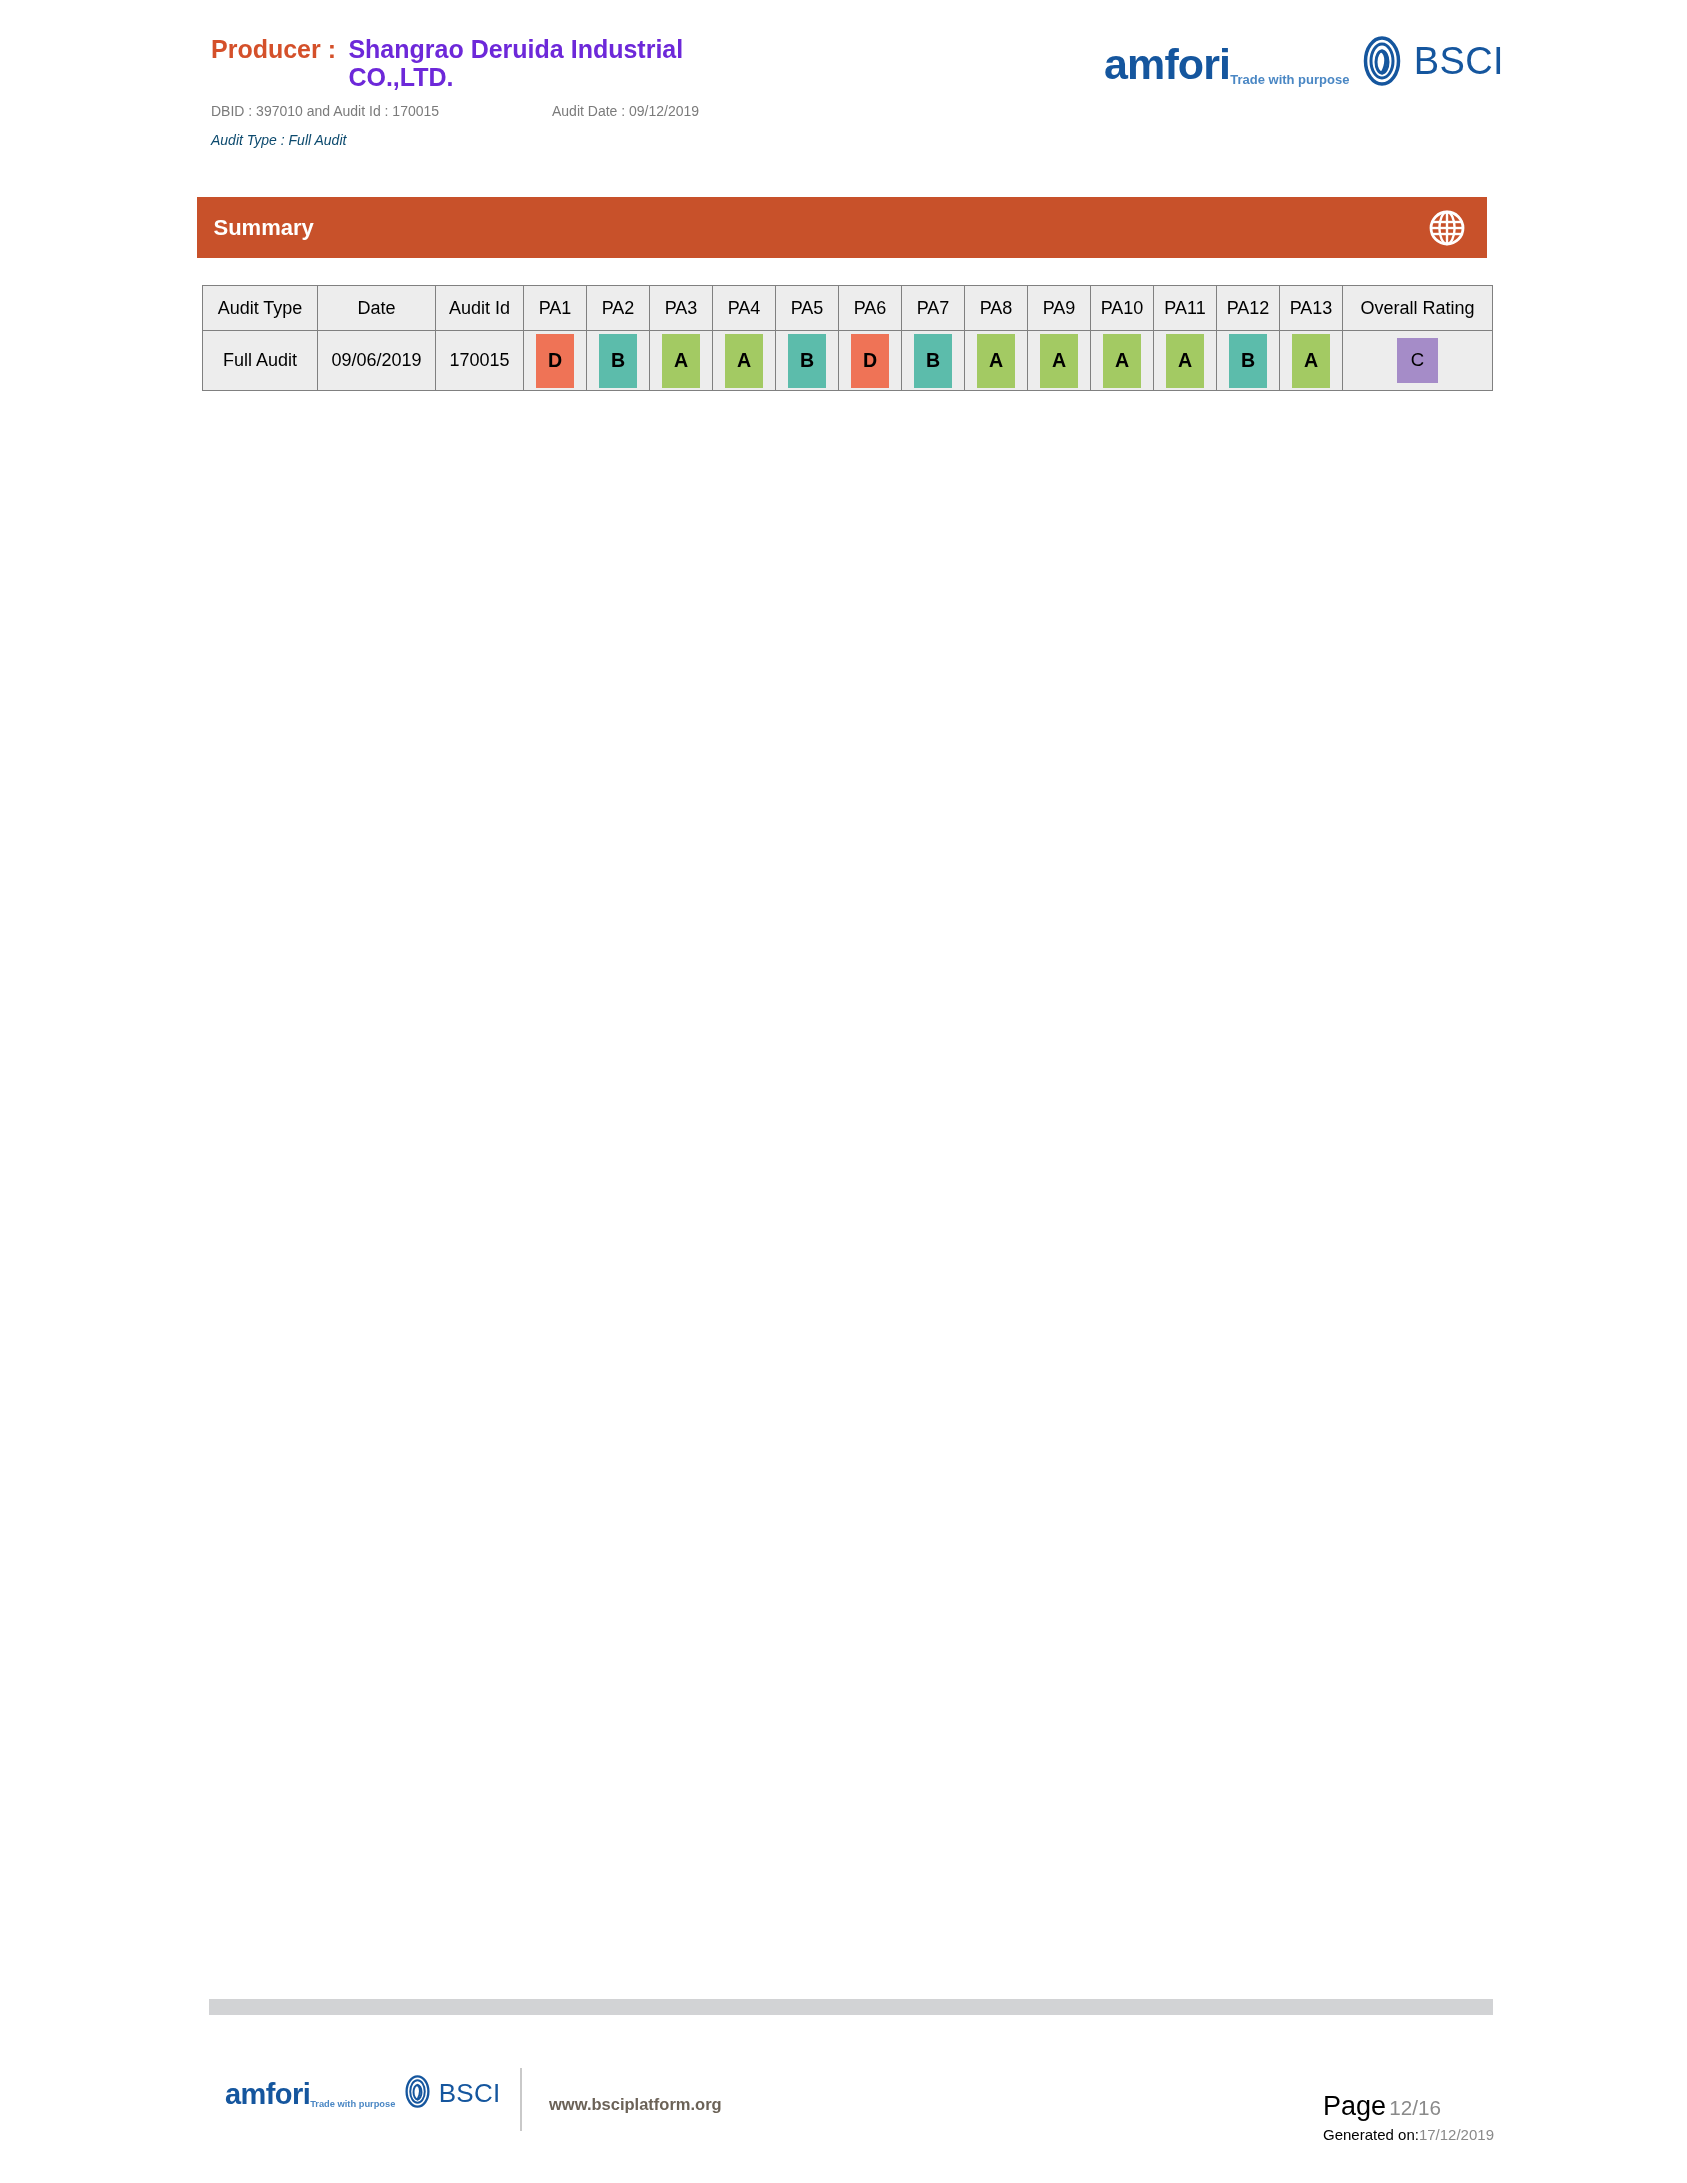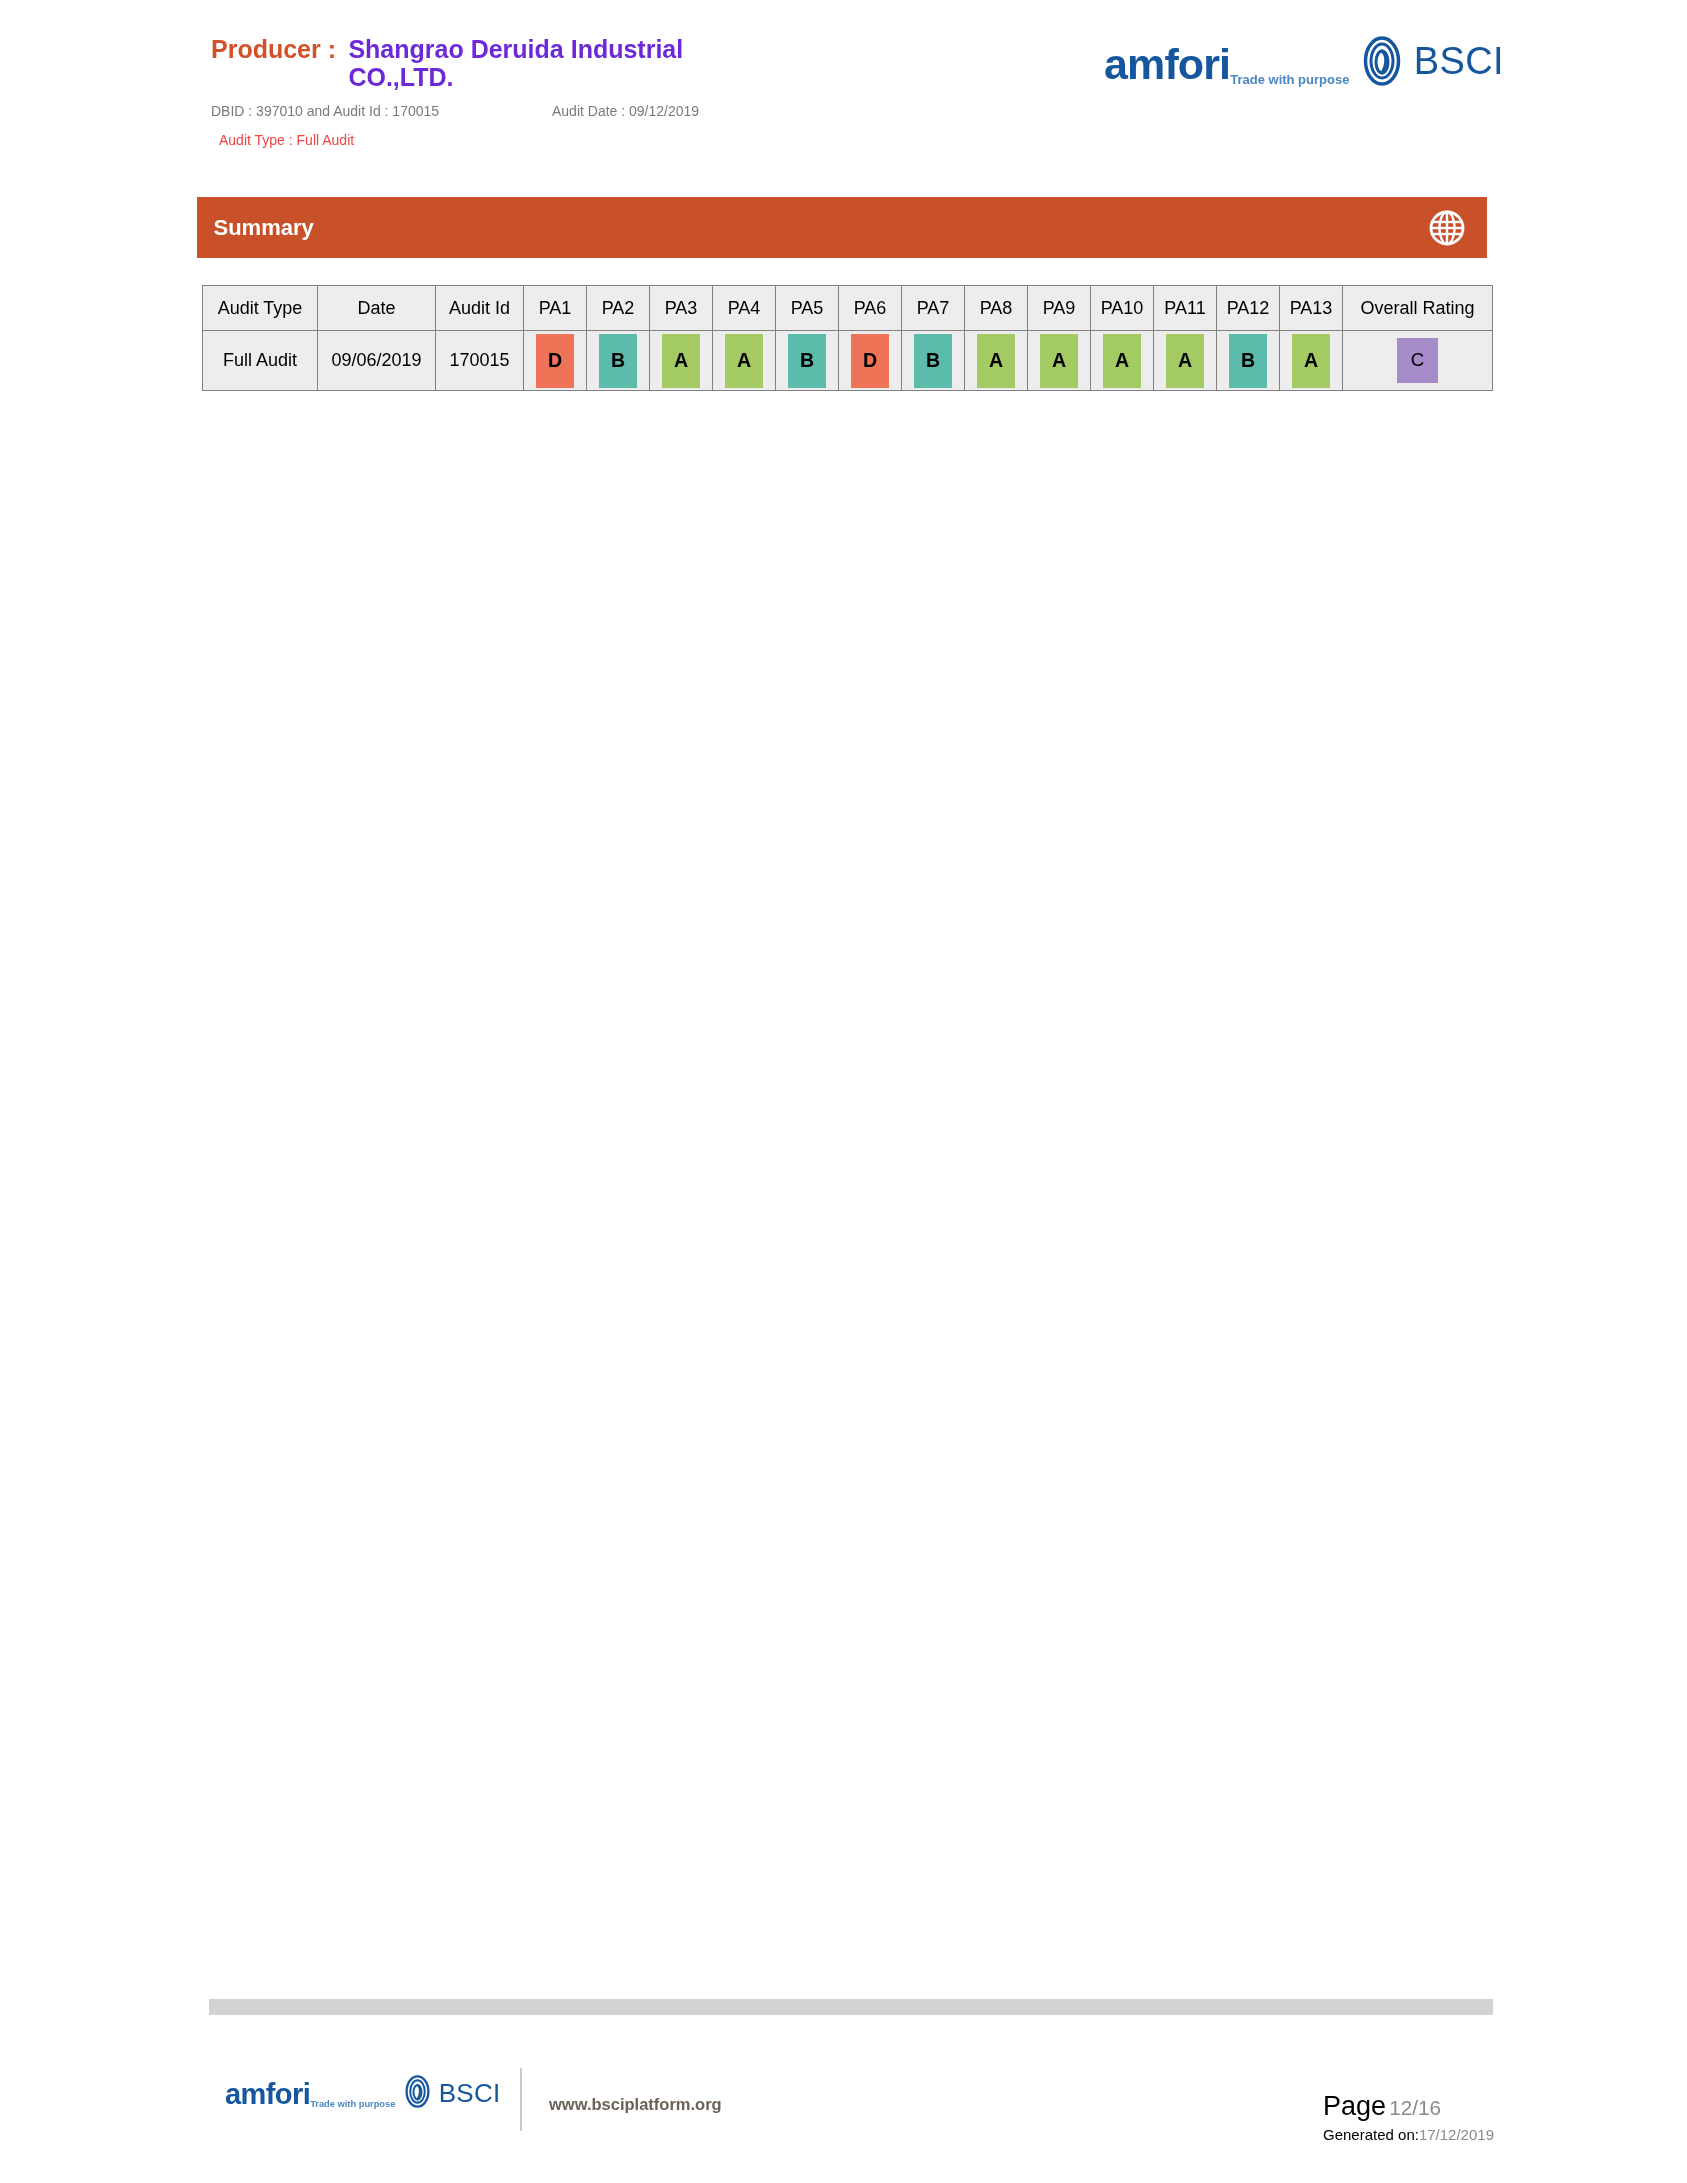--- a/index.html
+++ b/index.html
@@ -58,25 +58,26 @@
     font-size: 14px;
     color: #7b7b7b;
     white-space: nowrap;
   }
   .meta-row .meta-dbid {
     display: inline-block;
     width: 341px;
   }
   .meta-row2 {
     position: absolute;
-    left: 219px;
+    left: 211px;
     top: 132px;
     font-size: 14px;
-    color: #ef4444;
-    white-space: nowrap;
+    color: #0c4a6e;
+    white-space: nowrap;
+    font-style: italic;
   }
 
   
   .logo-amfori {
     display: flex;
     align-items: center;
     line-height: 1;
   }
   .logo-word-wrap {
     display: flex;

